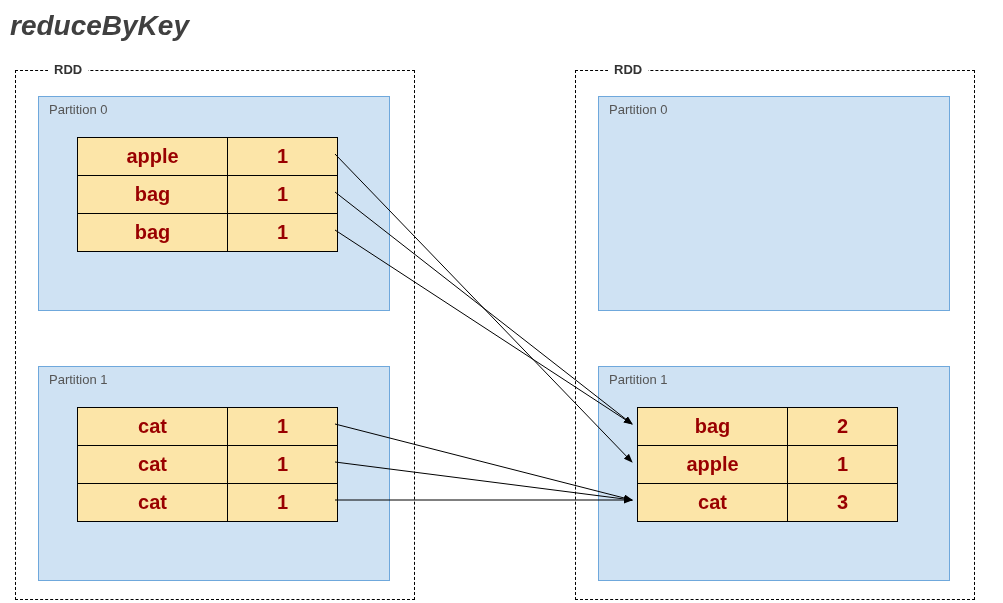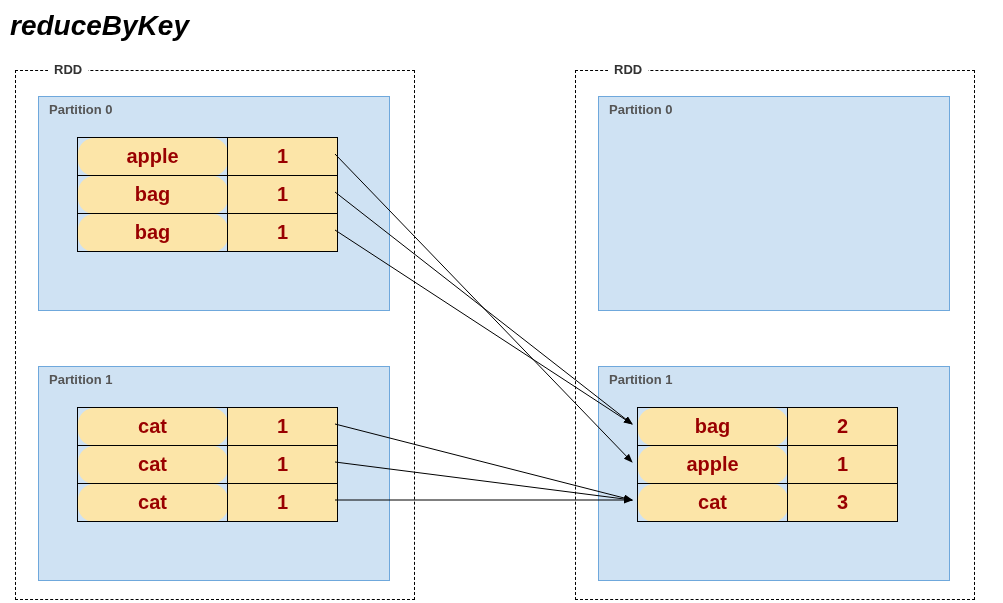--- a/index.html
+++ b/index.html
@@ -11,21 +11,21 @@
       position: relative;
     }
     .title {
       position: absolute;
       top: 10px;
       left: 10px;
       font-family: "Comic Sans MS", cursive, sans-serif;
       font-size: 28px;
       font-weight: bold;
       font-style: italic;
-      color: #000000;
+      color: #404040;
     }
     .rdd-box {
       position: absolute;
       border: 1.5px dashed #000;
       background: white;
     }
     .rdd-left {
       top: 70px;
       left: 15px;
       width: 400px;
@@ -74,41 +74,40 @@
       top: 295px;
       left: 22px;
       width: 352px;
       height: 215px;
     }
     .partition-label {
       position: absolute;
       top: 5px;
       left: 10px;
       font-size: 13px;
-      font-weight: bold;
+      font-weight: normal;
       color: #555;
     }
     .data-table {
       position: absolute;
       top: 40px;
       left: 38px;
       border-collapse: collapse;
     }
     .data-table td {
       border: 1.5px solid #000;
       background: #fce5a8;
       color: #990000;
       font-weight: bold;
       font-size: 20px;
       height: 38px;
       text-align: center;
     }
     .data-table td.key {
       width: 150px;
-      border-radius: 16px;
     }
     .data-table td.val {
       width: 110px;
     }
     svg.arrows {
       position: absolute;
       top: 0;
       left: 0;
       width: 1003px;
       height: 603px;

